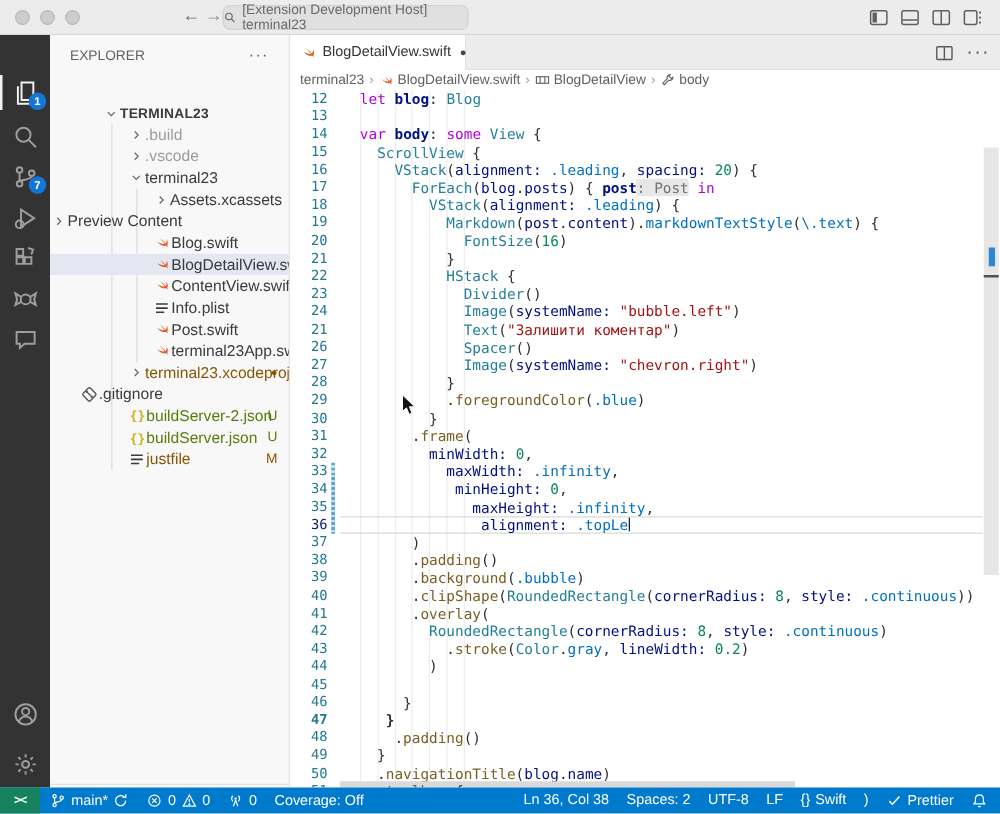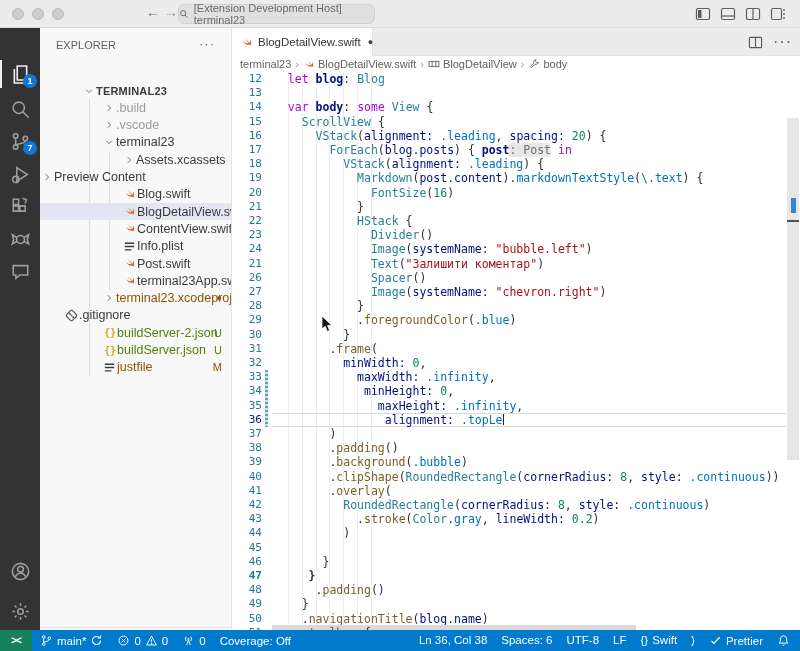--- a/index.html
+++ b/index.html
@@ -648,21 +648,21 @@
         </div>
         <div class="sb-item">
           <span>Coverage: Off</span>
         </div>
       </div>
     <div class="sb-right" id="status-right">
         <div class="sb-item">
           <span>Ln 36, Col 38</span>
         </div>
         <div class="sb-item">
-          <span>Spaces: 6</span>
+          <span>Spaces: 2</span>
         </div>
         <div class="sb-item">
           <span>UTF-8</span>
         </div>
         <div class="sb-item">
           <span>LF</span>
         </div>
         <div class="sb-item">
           <span>{}</span>
           <span>Swift</span>

